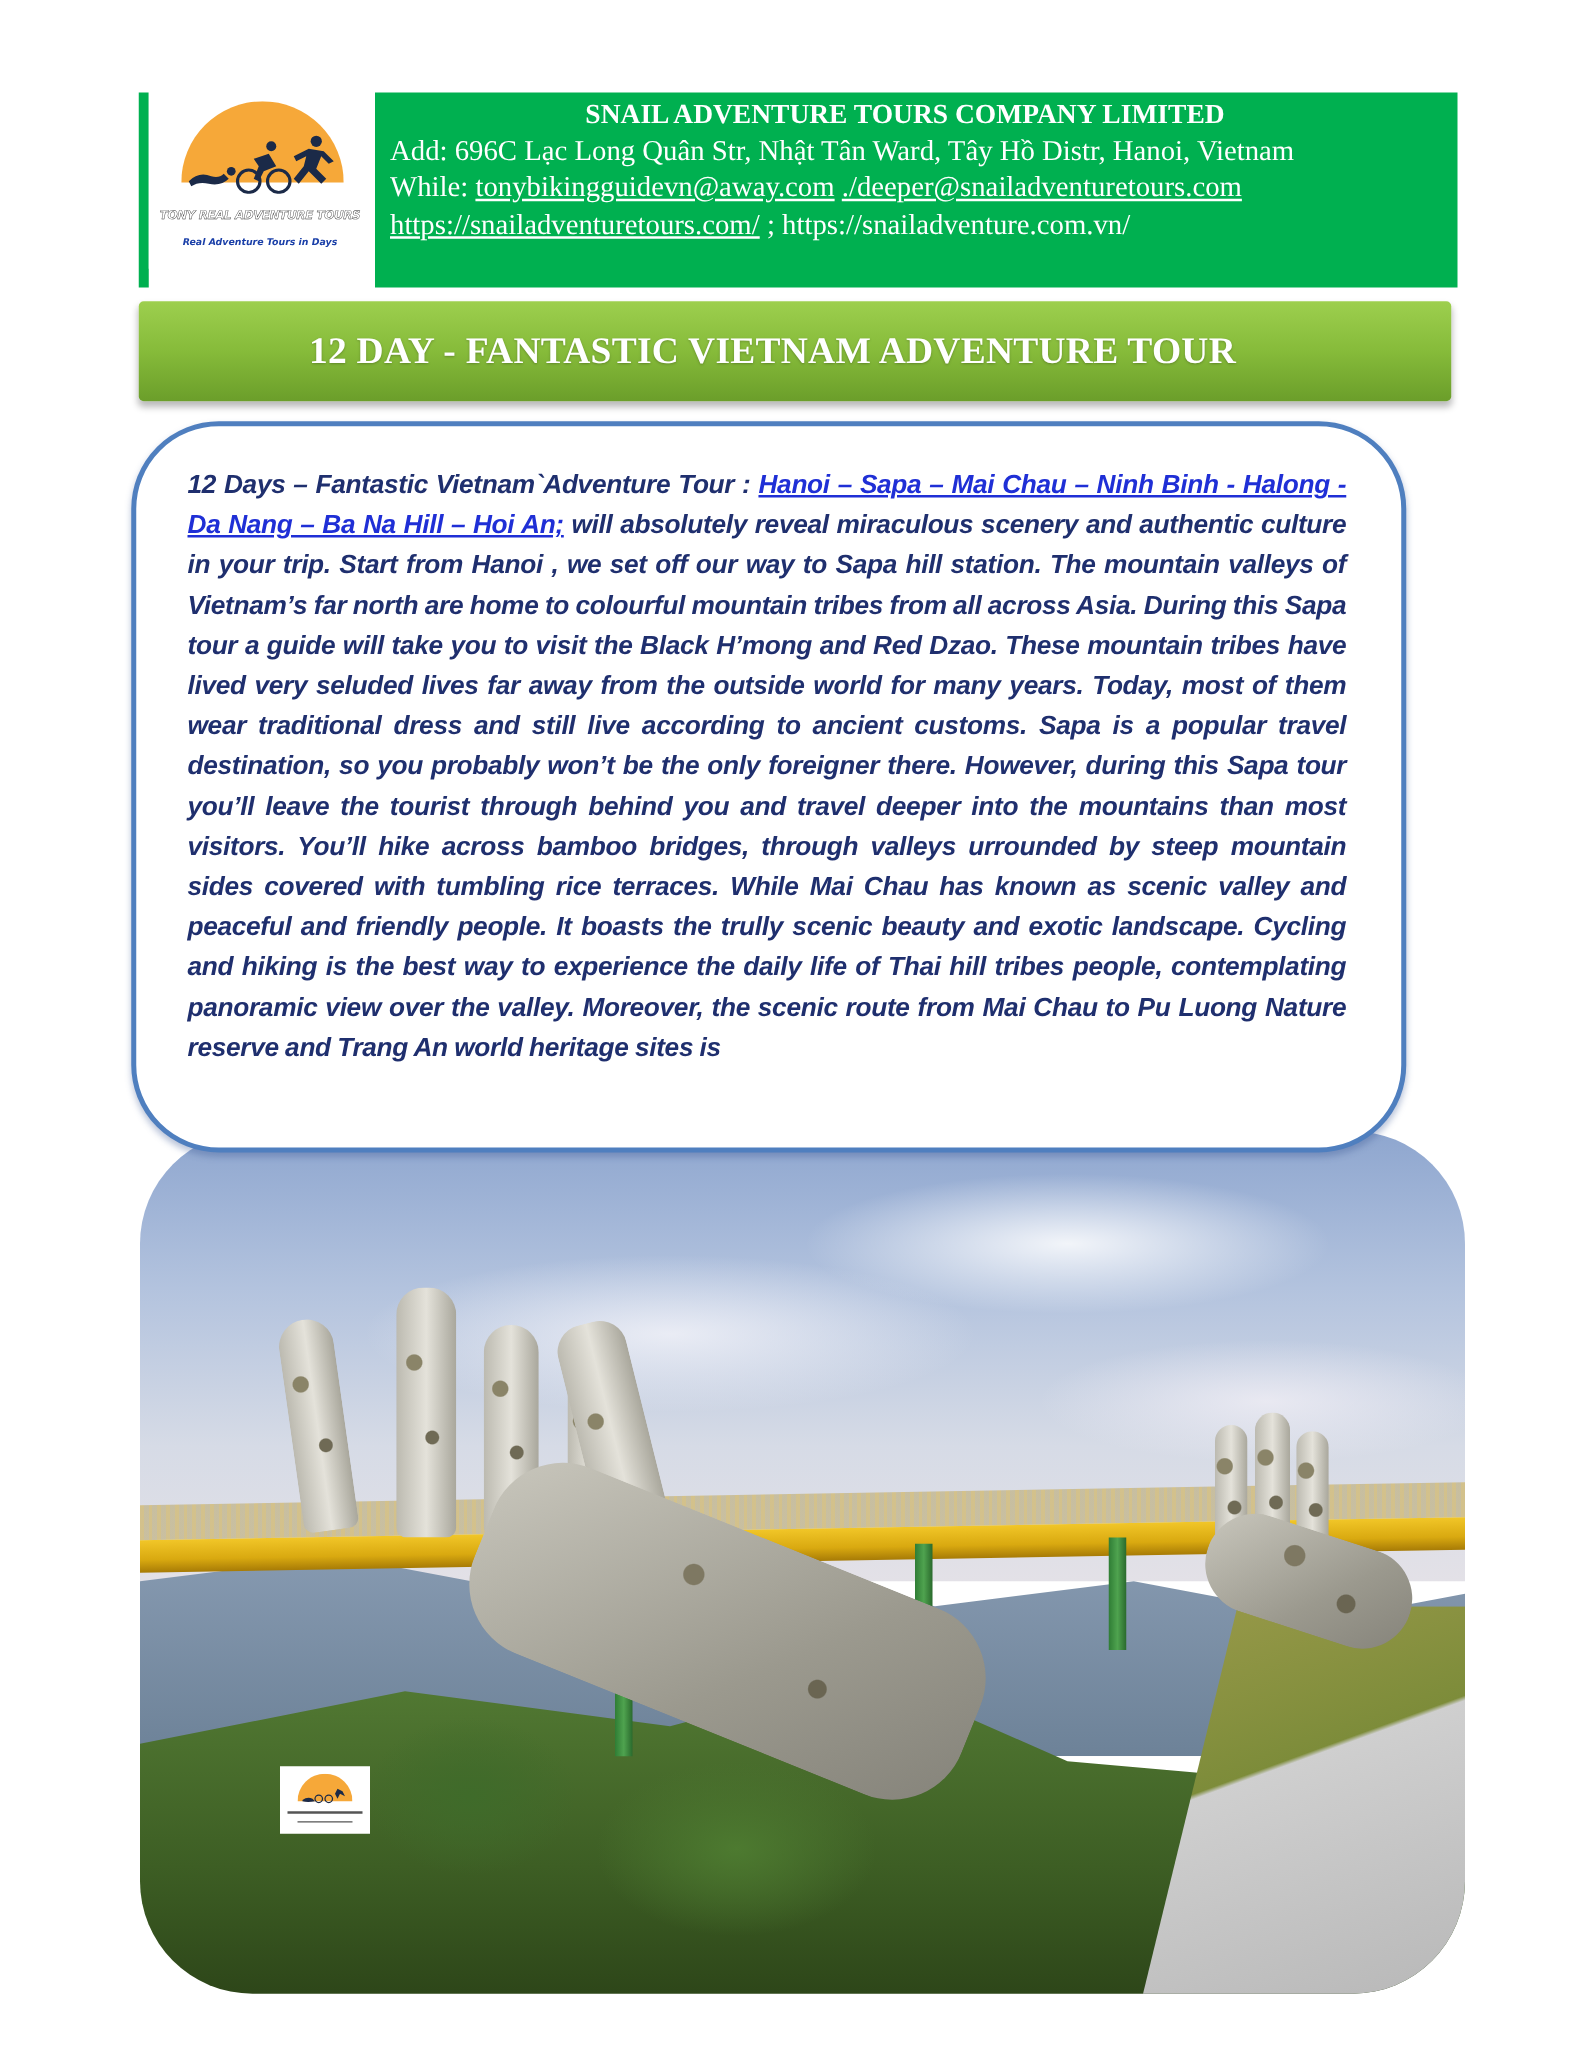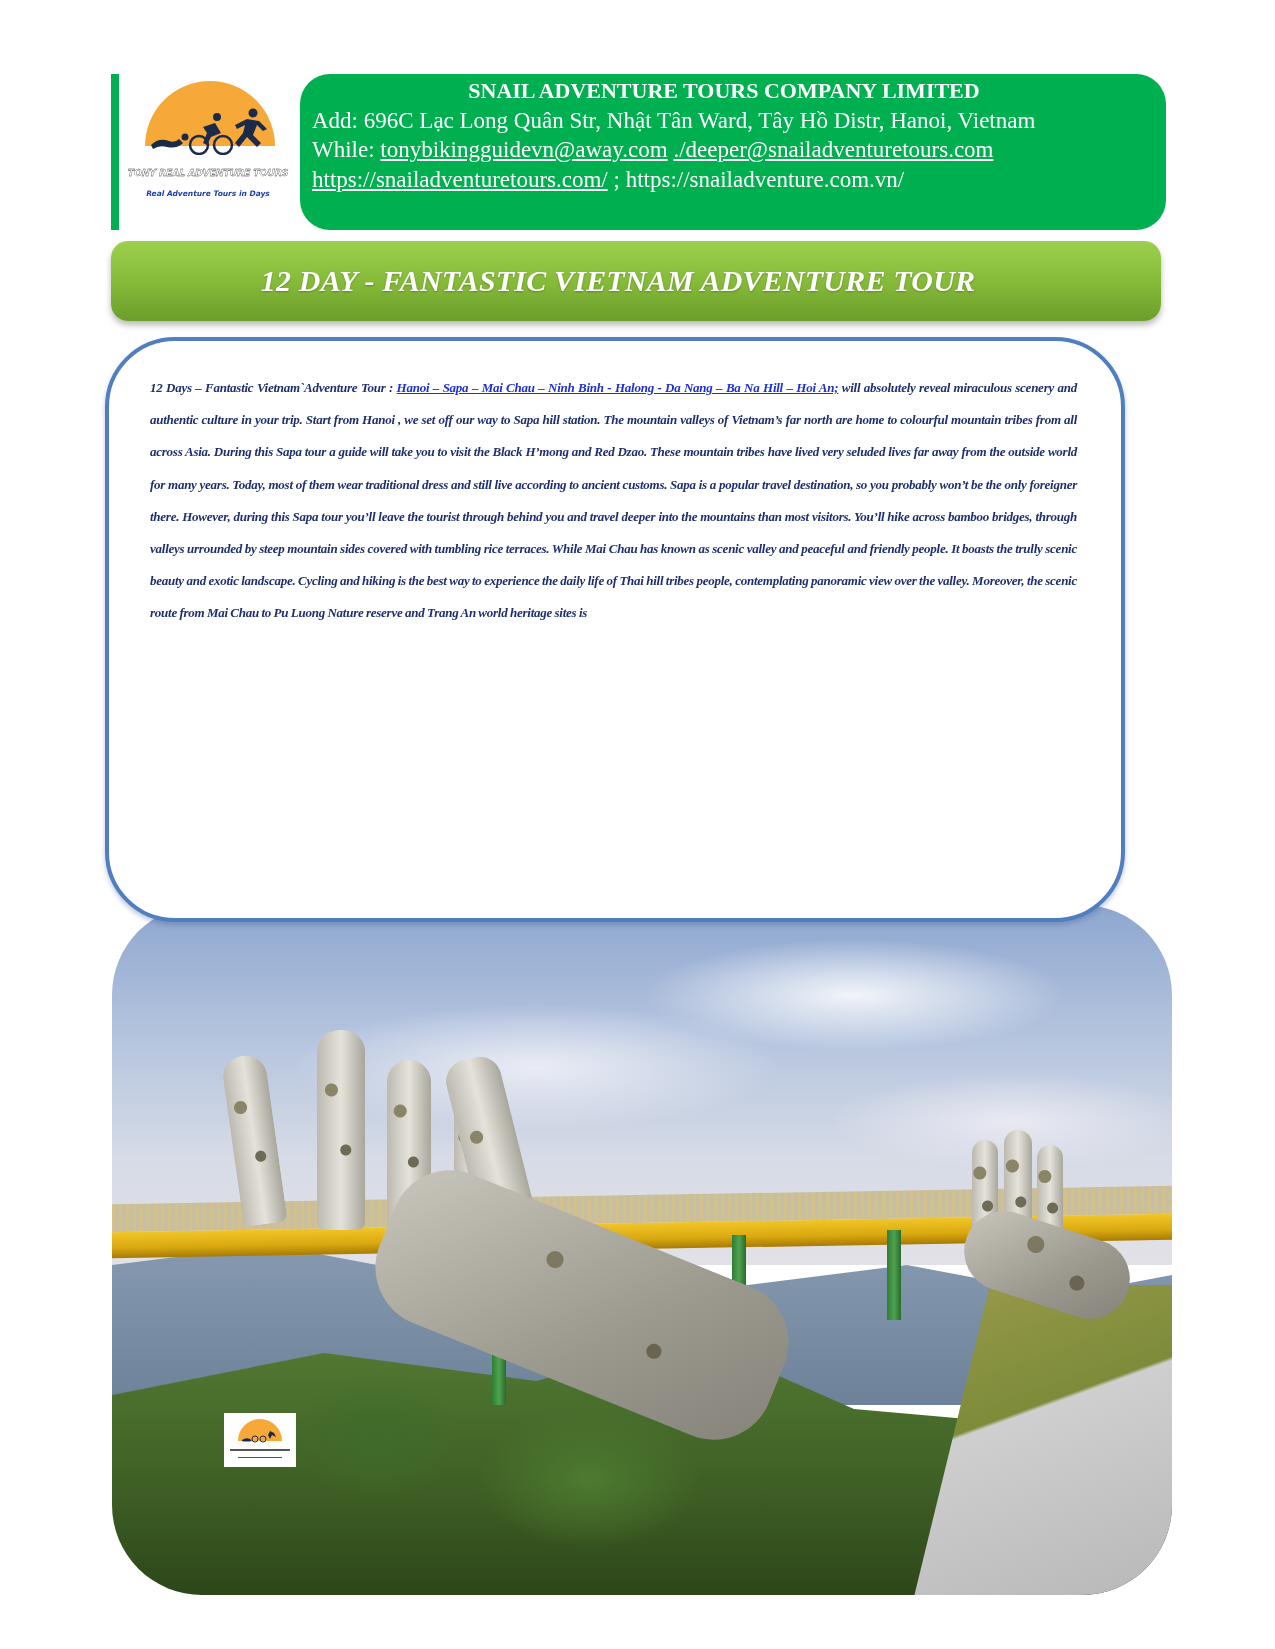--- a/index.html
+++ b/index.html
@@ -7,27 +7,27 @@
     body { position: relative; font-family: "DejaVu Serif", serif; }
 
     
     .header-left-bar { position: absolute; left: 111px; top: 74px; width: 8px; height: 156px; background: #00b050; }
     .logo-box { position: absolute; left: 119px; top: 59px; width: 178px; height: 156px; background: #fff; }
     .logo-sun { position: absolute; left: 26px; top: 22px; width: 130px; height: 130px; border-radius: 50%; background: #f6a839; clip-path: inset(0 0 50% 0); }
     .logo-figures { position: absolute; left: 30px; top: 48px; width: 124px; height: 48px; }
     .logo-title { position: absolute; left: 0; top: 108px; width: 178px; text-align: center; font-family: "DejaVu Sans", sans-serif; font-weight: bold; font-style: italic; font-size: 9.5px; color: #222; letter-spacing: -0.3px; -webkit-text-stroke: 0.3px #222; color: #fff; }
     .logo-sub { position: absolute; left: 0; top: 130px; width: 178px; text-align: center; font-family: "DejaVu Sans", sans-serif; font-weight: bold; font-style: italic; font-size: 7.5px; color: #1a3fa8; }
 
-    .company-box { position: absolute; left: 300px; top: 74px; width: 866px; height: 156px; background: #00b050; color: #fff; padding: 2px 0 0 12px; font-family: "Liberation Serif", serif; font-size: 23px; line-height: 29.5px; border-radius: 30px; }
+    .company-box { position: absolute; left: 300px; top: 74px; width: 866px; height: 156px; background: #00b050; color: #fff; padding: 2px 0 0 12px; font-family: "Liberation Serif", serif; font-size: 23px; line-height: 29.5px; }
     .company-name { display: block; text-align: center; font-weight: bold; font-size: 22px; padding-right: 30px; }
     .company-line { display: block; white-space: nowrap; }
     .company-box .u { text-decoration: underline; }
 
     
-    .title-banner { position: absolute; left: 111px; top: 241px; width: 1050px; height: 80px; border-radius: 17px; background: linear-gradient(180deg, #9dcf4e 0%, #86bb3a 50%, #6b9e2a 100%); box-shadow: 0 4px 6px rgba(0,0,0,0.28); display: flex; align-items: center; justify-content: center; font-style: italic; }
+    .title-banner { position: absolute; left: 111px; top: 241px; width: 1050px; height: 80px; border-radius: 4px; background: linear-gradient(180deg, #9dcf4e 0%, #86bb3a 50%, #6b9e2a 100%); box-shadow: 0 4px 6px rgba(0,0,0,0.28); display: flex; align-items: center; justify-content: center; }
     .title-text { color: #fff; font-family: "Liberation Serif", serif; font-weight: bold; font-size: 30px; letter-spacing: 0.2px; text-shadow: 0 1px 2px rgba(0,0,0,0.25); padding-right: 36px; }
 
     
     .photo { position: absolute; left: 112px; top: 905px; width: 1060px; height: 690px; border-radius: 90px; overflow: hidden;
       box-shadow: inset 0 0 30px rgba(255,255,255,0.6);
       background:
         linear-gradient(180deg, rgba(0,0,0,0) 0%, rgba(0,0,0,0) 100%);
     }
     .photo-sky { position: absolute; left: 0; top: 0; width: 100%; height: 360px;
       background:
@@ -63,21 +63,21 @@
         radial-gradient(circle at 40% 30%, #7e7862 0 8px, rgba(0,0,0,0) 9px),
         radial-gradient(circle at 70% 60%, #6a6552 0 7px, rgba(0,0,0,0) 8px),
         linear-gradient(135deg, #c9c7bd, #9b998e 60%, #85837a); }
     .photo-logo { position: absolute; left: 112px; top: 508px; width: 72px; height: 54px; background: #fff; }
     .photo-logo-sun { position: absolute; left: 14px; top: 6px; width: 44px; height: 44px; border-radius: 50%; background: #f6a839; clip-path: inset(0 0 50% 0); }
     .photo-logo-fig { position: absolute; left: 16px; top: 16px; width: 40px; height: 14px; }
     .photo-logo-line { position: absolute; left: 6px; width: 60px; height: 2px; background: #555; }
 
     
     .text-panel { position: absolute; left: 105px; top: 337px; width: 1020px; height: 585px; background: #fff; border: 4px solid #4f7fbf; border-radius: 70px; box-shadow: 0 3px 5px rgba(60,90,150,0.35); z-index: 2; }
-    .body-text { position: absolute; left: 150px; top: 372px; width: 927px; z-index: 3; font-family: Liberation Serif, serif; font-style: italic; font-weight: bold; font-size: 13px; line-height: 32.2px; color: #1f2f6e; text-align: justify; letter-spacing: -0.25px; word-spacing: -0.5px; }
+    .body-text { position: absolute; left: 150px; top: 372px; width: 927px; z-index: 3; font-family: Liberation Sans, sans-serif; font-style: italic; font-weight: bold; font-size: 21px; line-height: 32.2px; color: #1f2f6e; text-align: justify; letter-spacing: -0.25px; word-spacing: -0.5px; }
     .body-text .route-link { color: #1f2fd6; text-decoration: underline; }
   </style>
 </head>
 <body>
 
 <div class="header-left-bar"></div>
 
 <div class="logo-box">
   <div class="logo-sun"></div>
   <svg class="logo-figures" viewBox="0 0 124 48">

